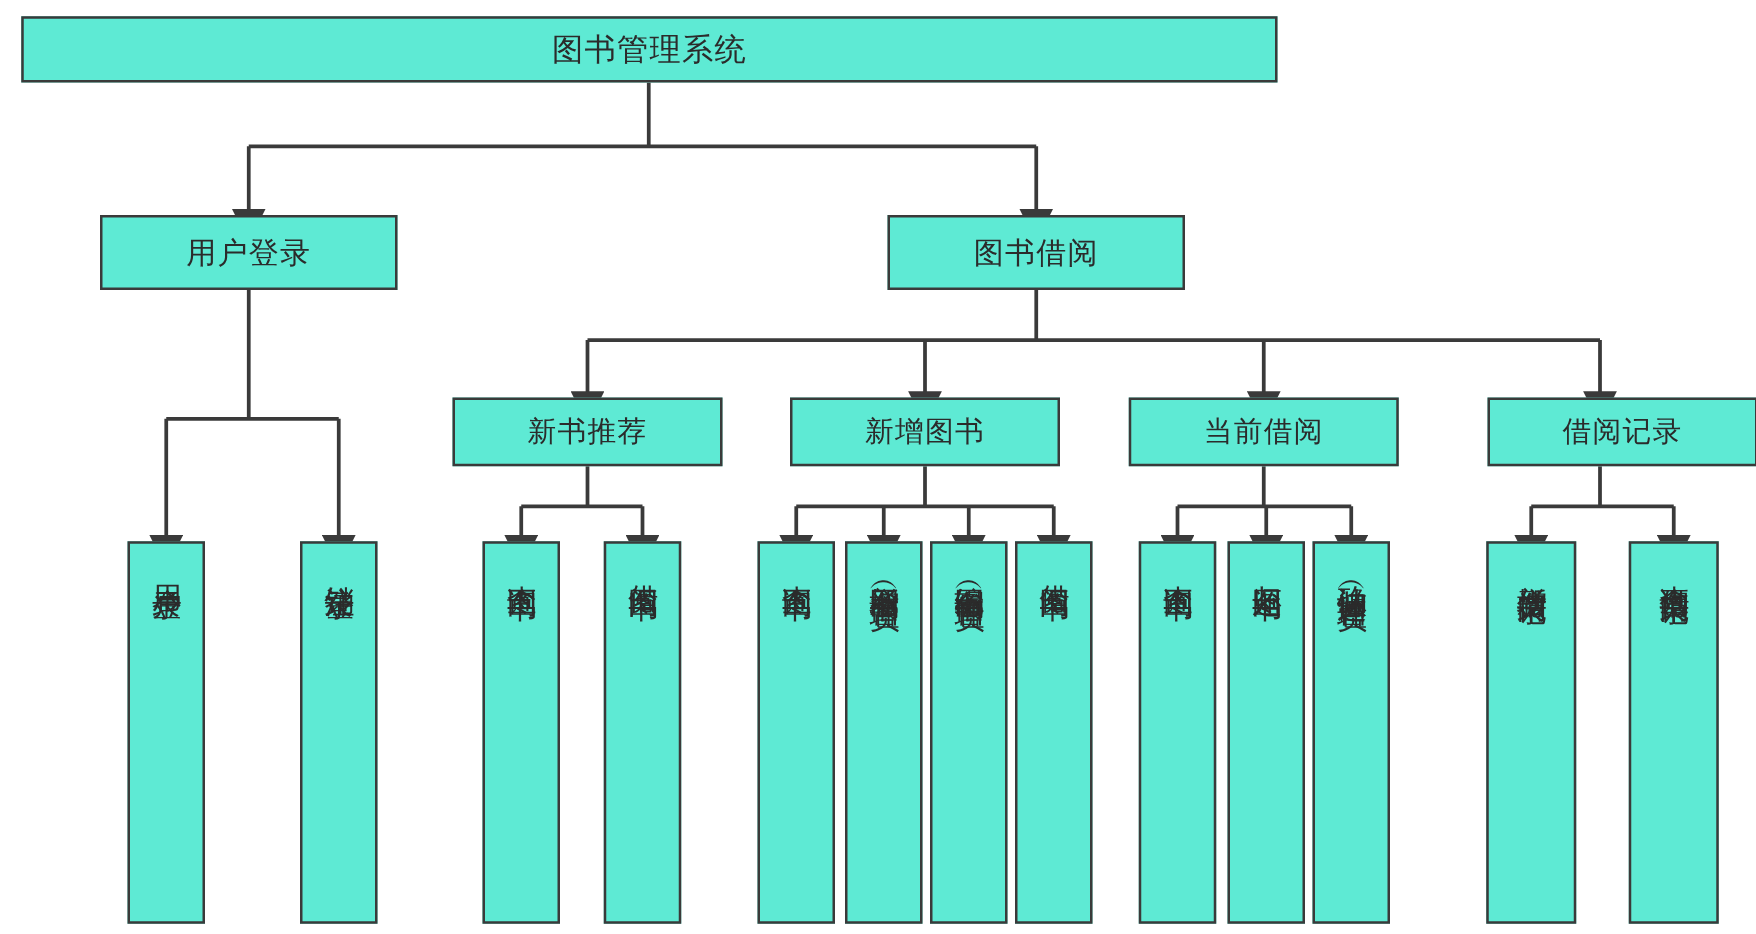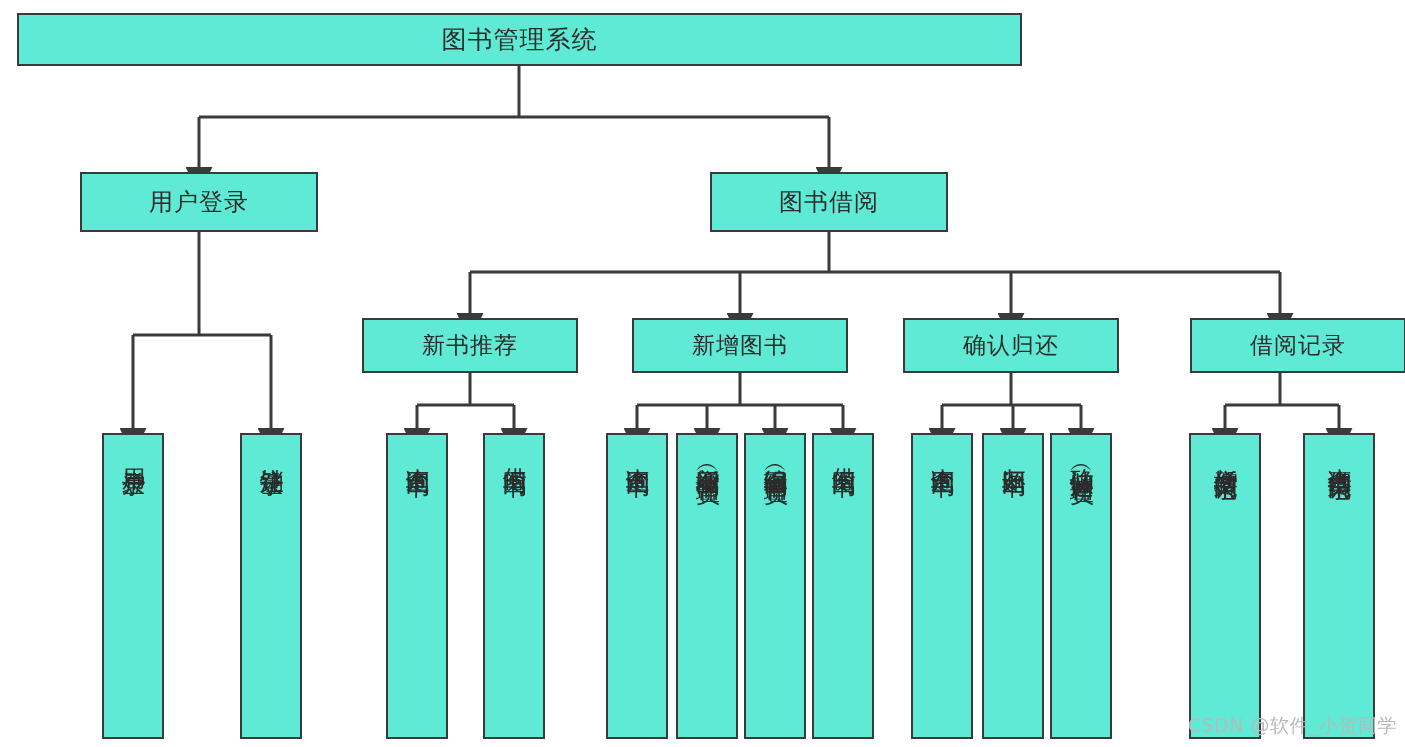--- a/index.html
+++ b/index.html
@@ -129,21 +129,21 @@
       <div class="node lvl1" style="left: 710px; top: 172px; width: 238px; height: 60px;">
         <span>图书借阅</span>
       </div>
       <div class="node lvl2" style="left: 362px; top: 318px; width: 216px; height: 55px;">
         <span>新书推荐</span>
       </div>
       <div class="node lvl2" style="left: 632px; top: 318px; width: 216px; height: 55px;">
         <span>新增图书</span>
       </div>
       <div class="node lvl2" style="left: 903px; top: 318px; width: 216px; height: 55px;">
-        <span>确认归还</span>
+        <span>当前借阅</span>
       </div>
       <div class="node lvl2" style="left: 1172px; top: 318px; width: 216px; height: 55px; margin-left: 18px;">
         <span>借阅记录</span>
       </div>
       <div class="node leaf" style="left: 102px; top: 433px; width: 62px; height: 306px;">
         <span class="vtext">用户登录</span>
       </div>
       <div class="node leaf" style="left: 240px; top: 433px; width: 62px; height: 306px;">
         <span class="vtext">注销登录</span>
       </div>
@@ -175,14 +175,13 @@
         <span class="vtext">确认归还（管理员）</span>
       </div>
       <div class="node leaf" style="left: 1189px; top: 433px; width: 72px; height: 306px;">
         <span class="vtext">新增借阅记录</span>
       </div>
       <div class="node leaf" style="left: 1303px; top: 433px; width: 72px; height: 306px;">
         <span class="vtext">查询借阅记录</span>
       </div>
     </div>
 
-  <div id="watermark">CSDN @软件_小贺同学</div>
 </div>
 
 </body></html>

